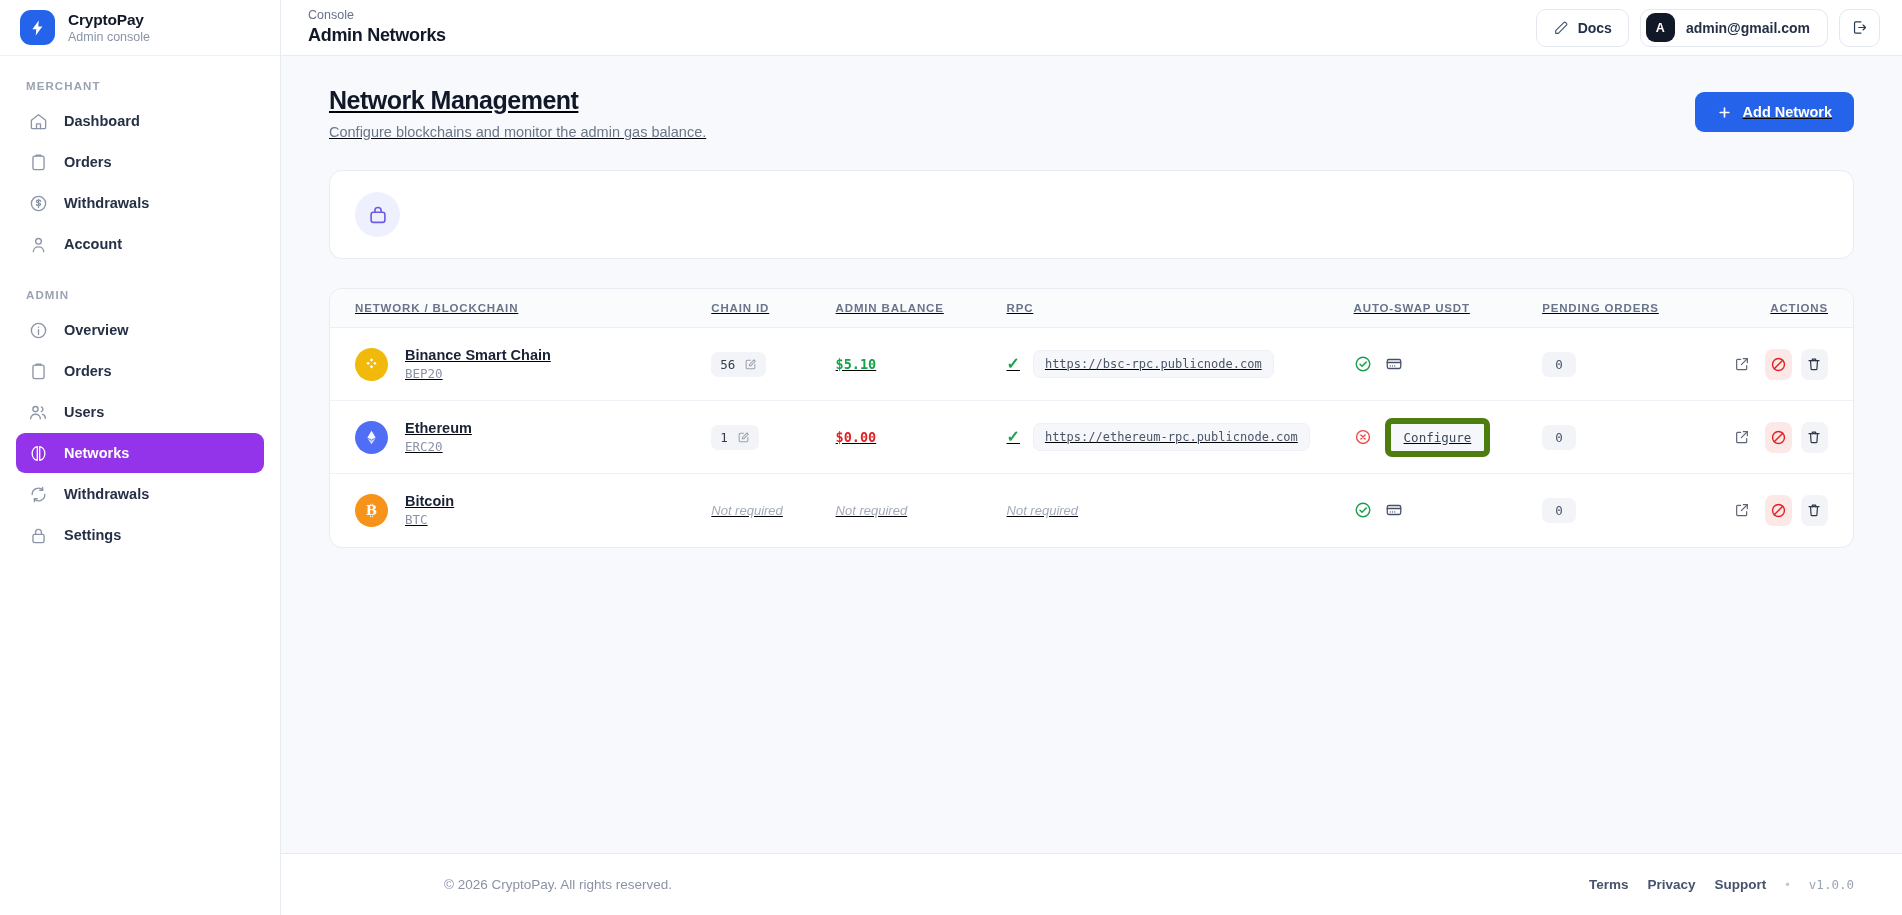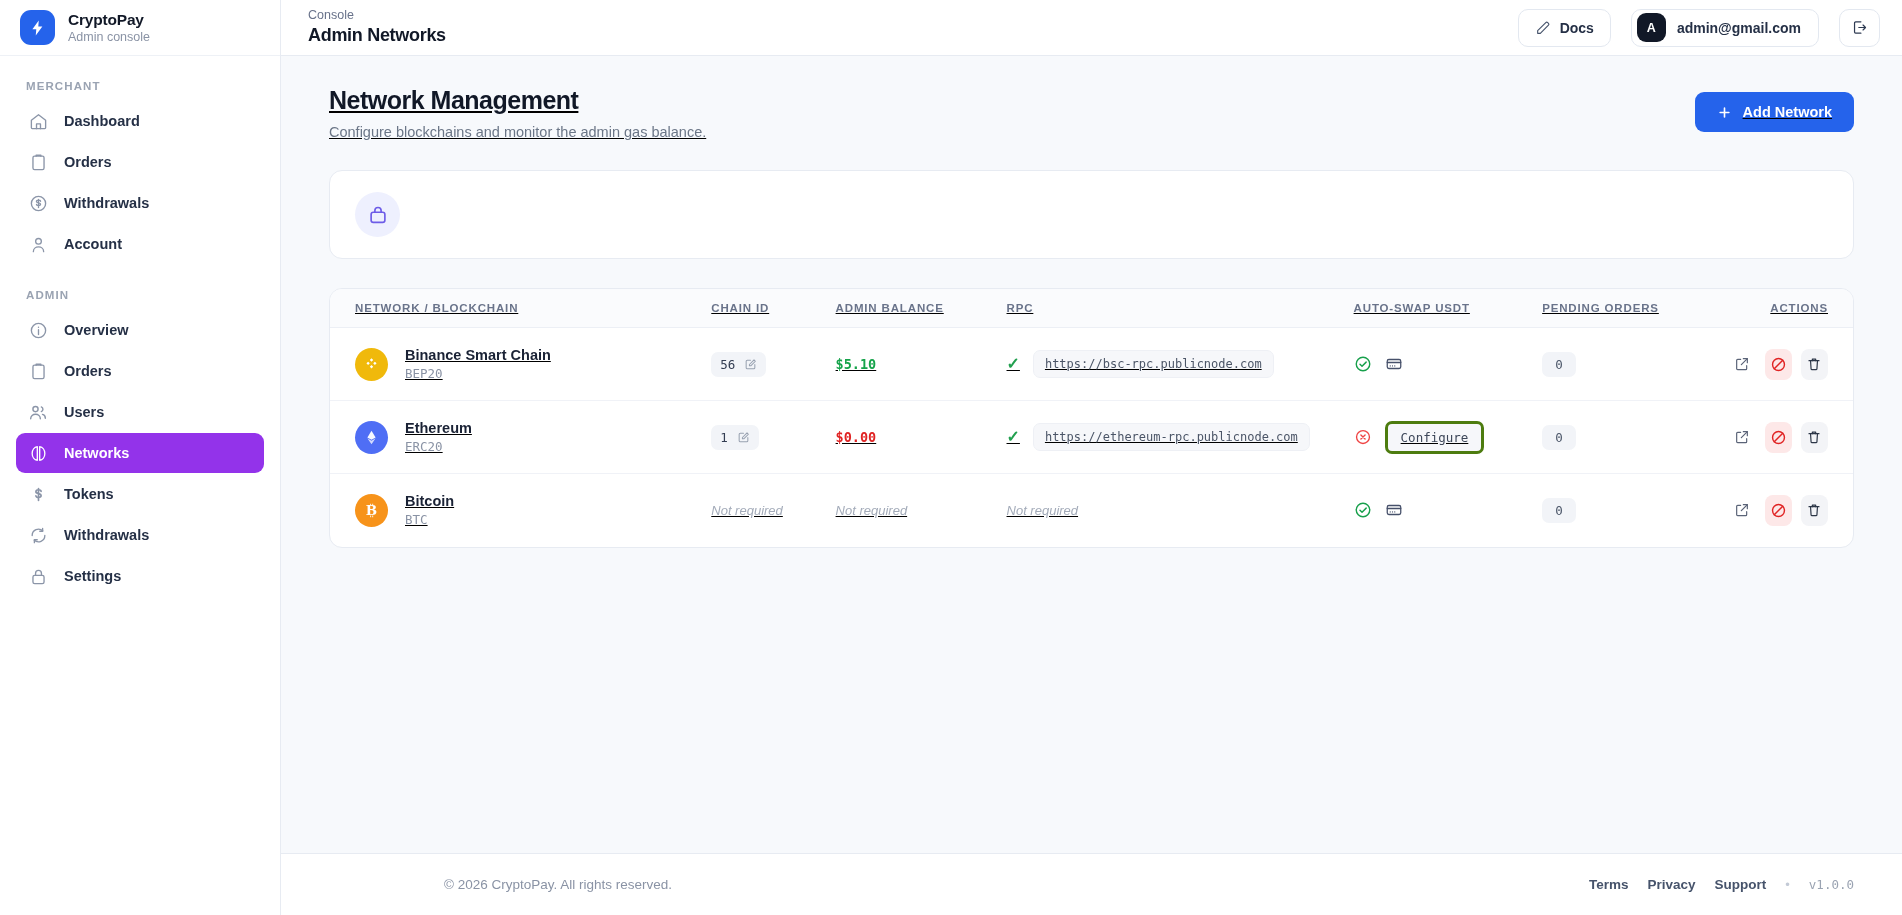--- a/index.html
+++ b/index.html
@@ -59,21 +59,21 @@
   .topbar {
     height: 56px; min-height: 56px;
     background: #ffffff;
     border-bottom: 1px solid #e7ebf2;
     display: flex; align-items: center; justify-content: space-between;
     padding: 0 22px 0 27px;
   }
   .topbar-left { display: flex; flex-direction: column; line-height: 1.2; }
   .crumb { font-size: 12.5px; color: #68728a; }
   .page-h { font-size: 18px; font-weight: bold; color: #111827; letter-spacing: -0.3px; margin-top: 2px; }
-  .topbar-right { display: flex; align-items: center; gap: 20px; }
+  .topbar-right { display: flex; align-items: center; gap: 11px; }
   .chip {
     display: flex; align-items: center; gap: 9px;
     height: 38px; padding: 0 16px;
     border: 1px solid #e3e8f0; border-radius: 10px;
     background: #ffffff; font-size: 14px; font-weight: bold; color: #253046;
     cursor: pointer;
   }
   .chip.user { padding: 0 17px 0 5px; gap: 11px; }
   .avatar {
     width: 29px; height: 29px; border-radius: 9px;
@@ -186,21 +186,21 @@
     padding: 6px 11px;
     font-family: "DejaVu Sans Mono", monospace;
     font-size: 12px; color: #4b5567; white-space: nowrap;
   }
 
   .swap-cell { display: flex; align-items: center; gap: 13px; }
   .swap-ok { color: #18a04c; display: flex; }
   .swap-no { color: #ef4444; display: flex; }
   .card-ico { color: #46506a; display: flex; cursor: pointer; }
   .config-btn {
-    background: #f6f7fa; border: 3px solid #4d7c0f; border-radius: 7px;
+    background: #f6f7fa; border: 6px solid #4d7c0f; border-radius: 7px;
     padding: 6px 13px;
     font-family: "DejaVu Sans Mono", monospace;
     font-size: 12.5px; color: #3d4759; cursor: pointer; text-align: right;
   }
 
   .actions { display: flex; align-items: center; justify-content: flex-end; gap: 9px; }
   .act {
     width: 31px; height: 31px; border-radius: 8px;
     display: flex; align-items: center; justify-content: center;
     cursor: pointer;
@@ -320,28 +320,20 @@
       <div class="nav-item active">
         <span class="ico">
           <svg class="icon-svg" width="19" height="19" viewBox="0 0 24 24" fill="none" stroke="currentColor" stroke-width="1.7" stroke-linecap="round" stroke-linejoin="round">
               <path d="M10.5 3.5C6.8 4 4 7.7 4 12s2.8 8 6.5 8.5z"></path>
               <path d="M13.5 3.5C17.2 4 20 7.7 20 12s-2.8 8-6.5 8.5z"></path>
             </svg>
         </span>
         <span>Networks</span>
       </div>
 
-      <div class="nav-item">
-        <span class="ico">
-          <svg class="icon-svg" width="19" height="19" viewBox="0 0 24 24" fill="none" stroke="currentColor" stroke-width="2.1" stroke-linecap="round">
-              <path d="M12 4.5v15M15.3 8.2c0-1.3-1.5-2.2-3.3-2.2s-3.3.9-3.3 2.4c0 3.3 6.6 1.7 6.6 5 0 1.5-1.5 2.4-3.3 2.4s-3.3-.9-3.3-2.2"></path>
-            </svg>
-        </span>
-        <span>Tokens</span>
-      </div>
 
       <div class="nav-item">
         <span class="ico">
           <svg class="icon-svg" width="19" height="19" viewBox="0 0 24 24" fill="none" stroke="currentColor" stroke-width="1.7" stroke-linecap="round" stroke-linejoin="round">
               <path d="M20 12a8 8 0 0 1-13.5 5.8M4 12a8 8 0 0 1 13.5-5.8"></path>
               <path d="M17.2 3v3.6h-3.6M6.8 21v-3.6h3.6"></path>
             </svg>
         </span>
         <span>Withdrawals</span>
       </div>

